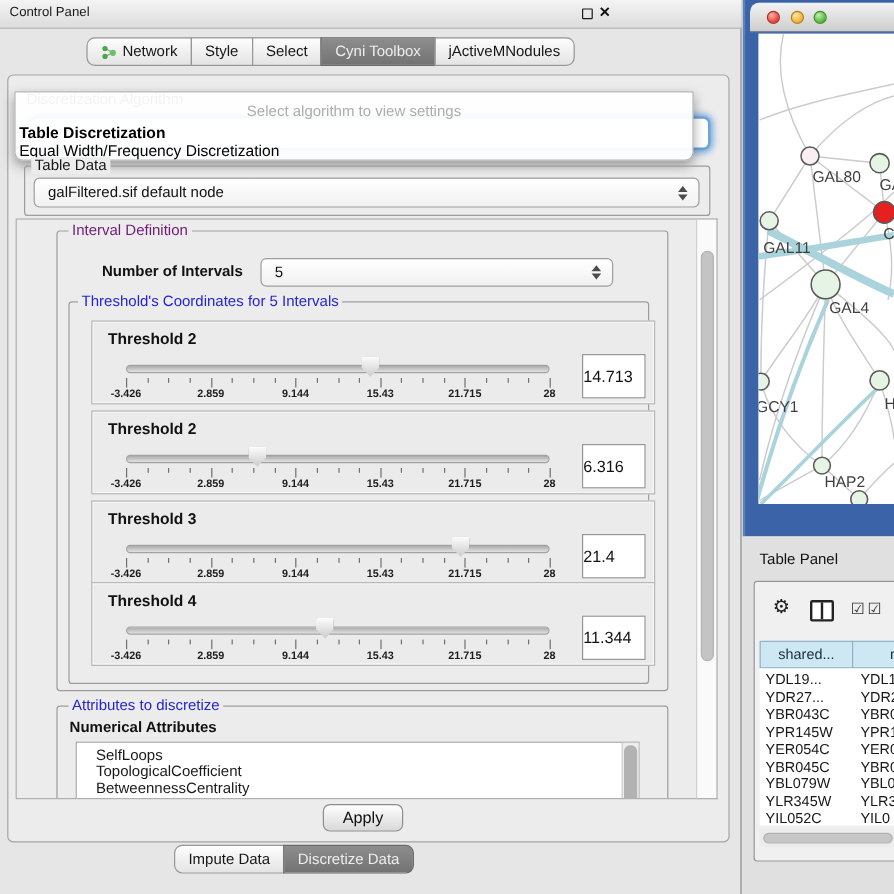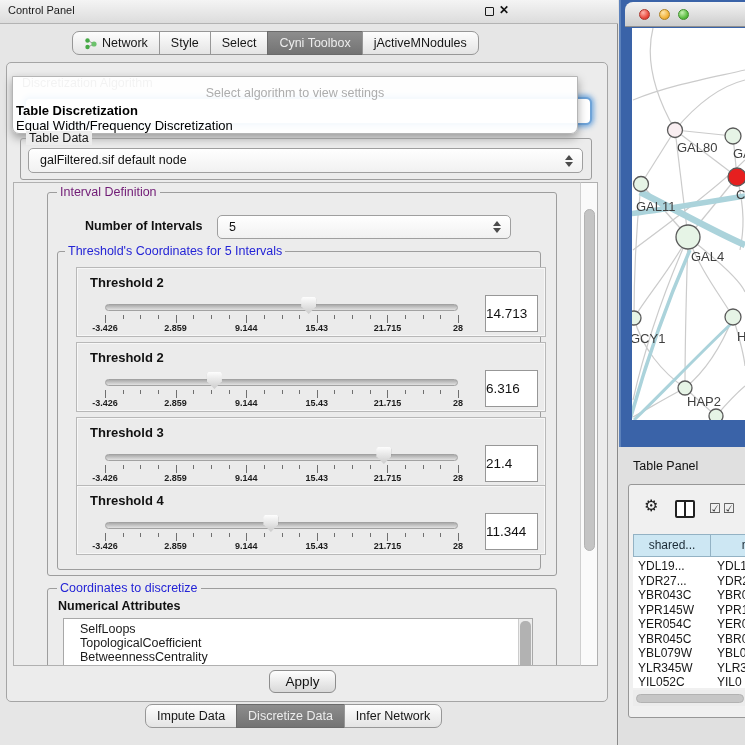--- a/index.html
+++ b/index.html
@@ -332,21 +332,21 @@
             <span style="left: 20%;">2.859</span>
             <span style="left: 40%;">9.144</span>
             <span style="left: 60%;">15.43</span>
             <span style="left: 80%;">21.715</span>
             <span style="left: 100%;">28</span>
           </div>
         <div class="vbox">11.344</div>
       </div>
 
       <div class="abs groupbox" style="left:33px;top:405px;width:510px;height:110px;"></div>
-      <div class="abs legend blue" style="left:43px;top:398px;">Coordinates to discretize</div>
+      <div class="abs legend blue" style="left:43px;top:398px;">Attributes to discretize</div>
       <div class="abs" style="left:44px;top:416px;font-size:12.5px;font-weight:bold;color:#111;">Numerical Attributes</div>
       <div class="abs" id="attr-list" style="left:49px;top:435px;">
         <div id="attr-scroll">
             <div id="attr-thumb"></div>
           </div>
       <div class="item" style="top: 3px;">SelfLoops</div>
           <div class="item" style="top: 17px;">TopologicalCoefficient</div>
           <div class="item" style="top: 31px;">BetweennessCentrality</div>
         </div>
     </div>
@@ -356,23 +356,20 @@
     </div>
 
     <div id="apply-btn" class="abs">Apply</div>
 
     <div id="bottom-tabs" class="abs tabstrip">
         <div class="tab">
           <span>Impute Data</span>
         </div>
         <div class="tab selected">
           <span>Discretize Data</span>
-        </div>
-        <div class="tab">
-          <span>Infer Network</span>
         </div>
       </div>
   </div>
 
   <div id="net-window" class="abs"></div>
   <div id="net-titlebar" class="abs">
     <div id="light-red" class="light"></div>
     <div id="light-yellow" class="light"></div>
     <div id="light-green" class="light"></div>
   </div>

